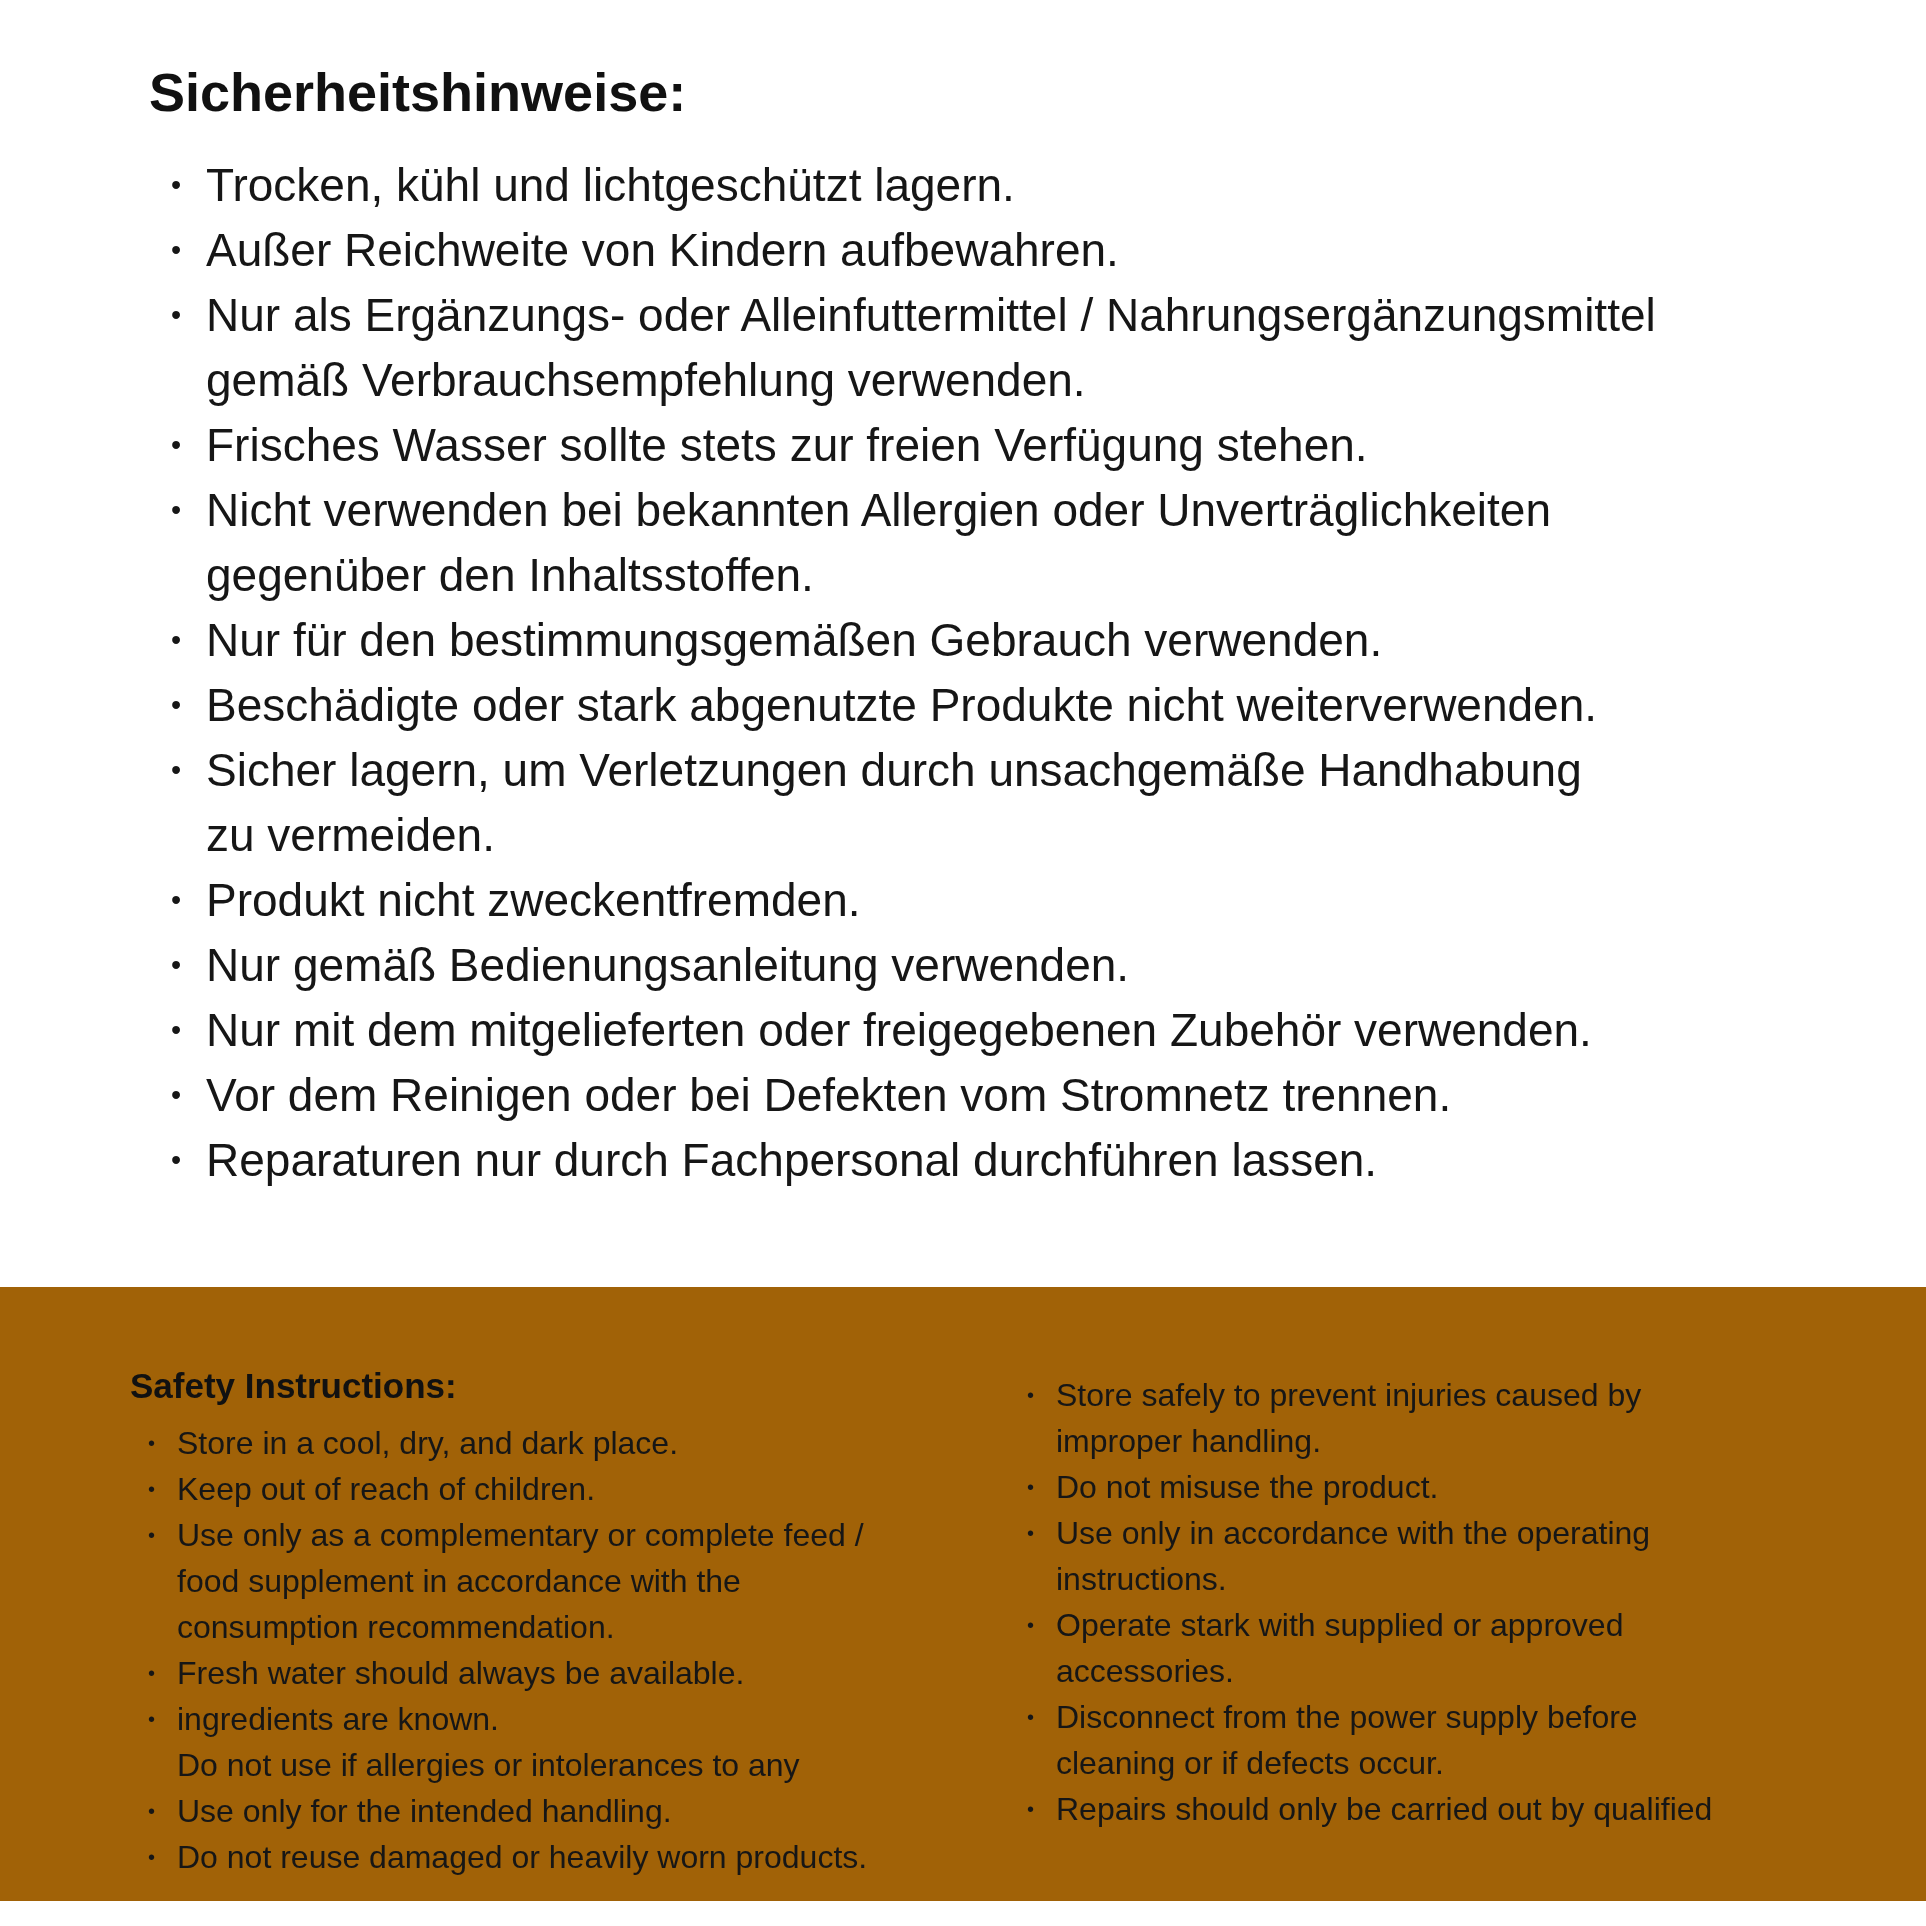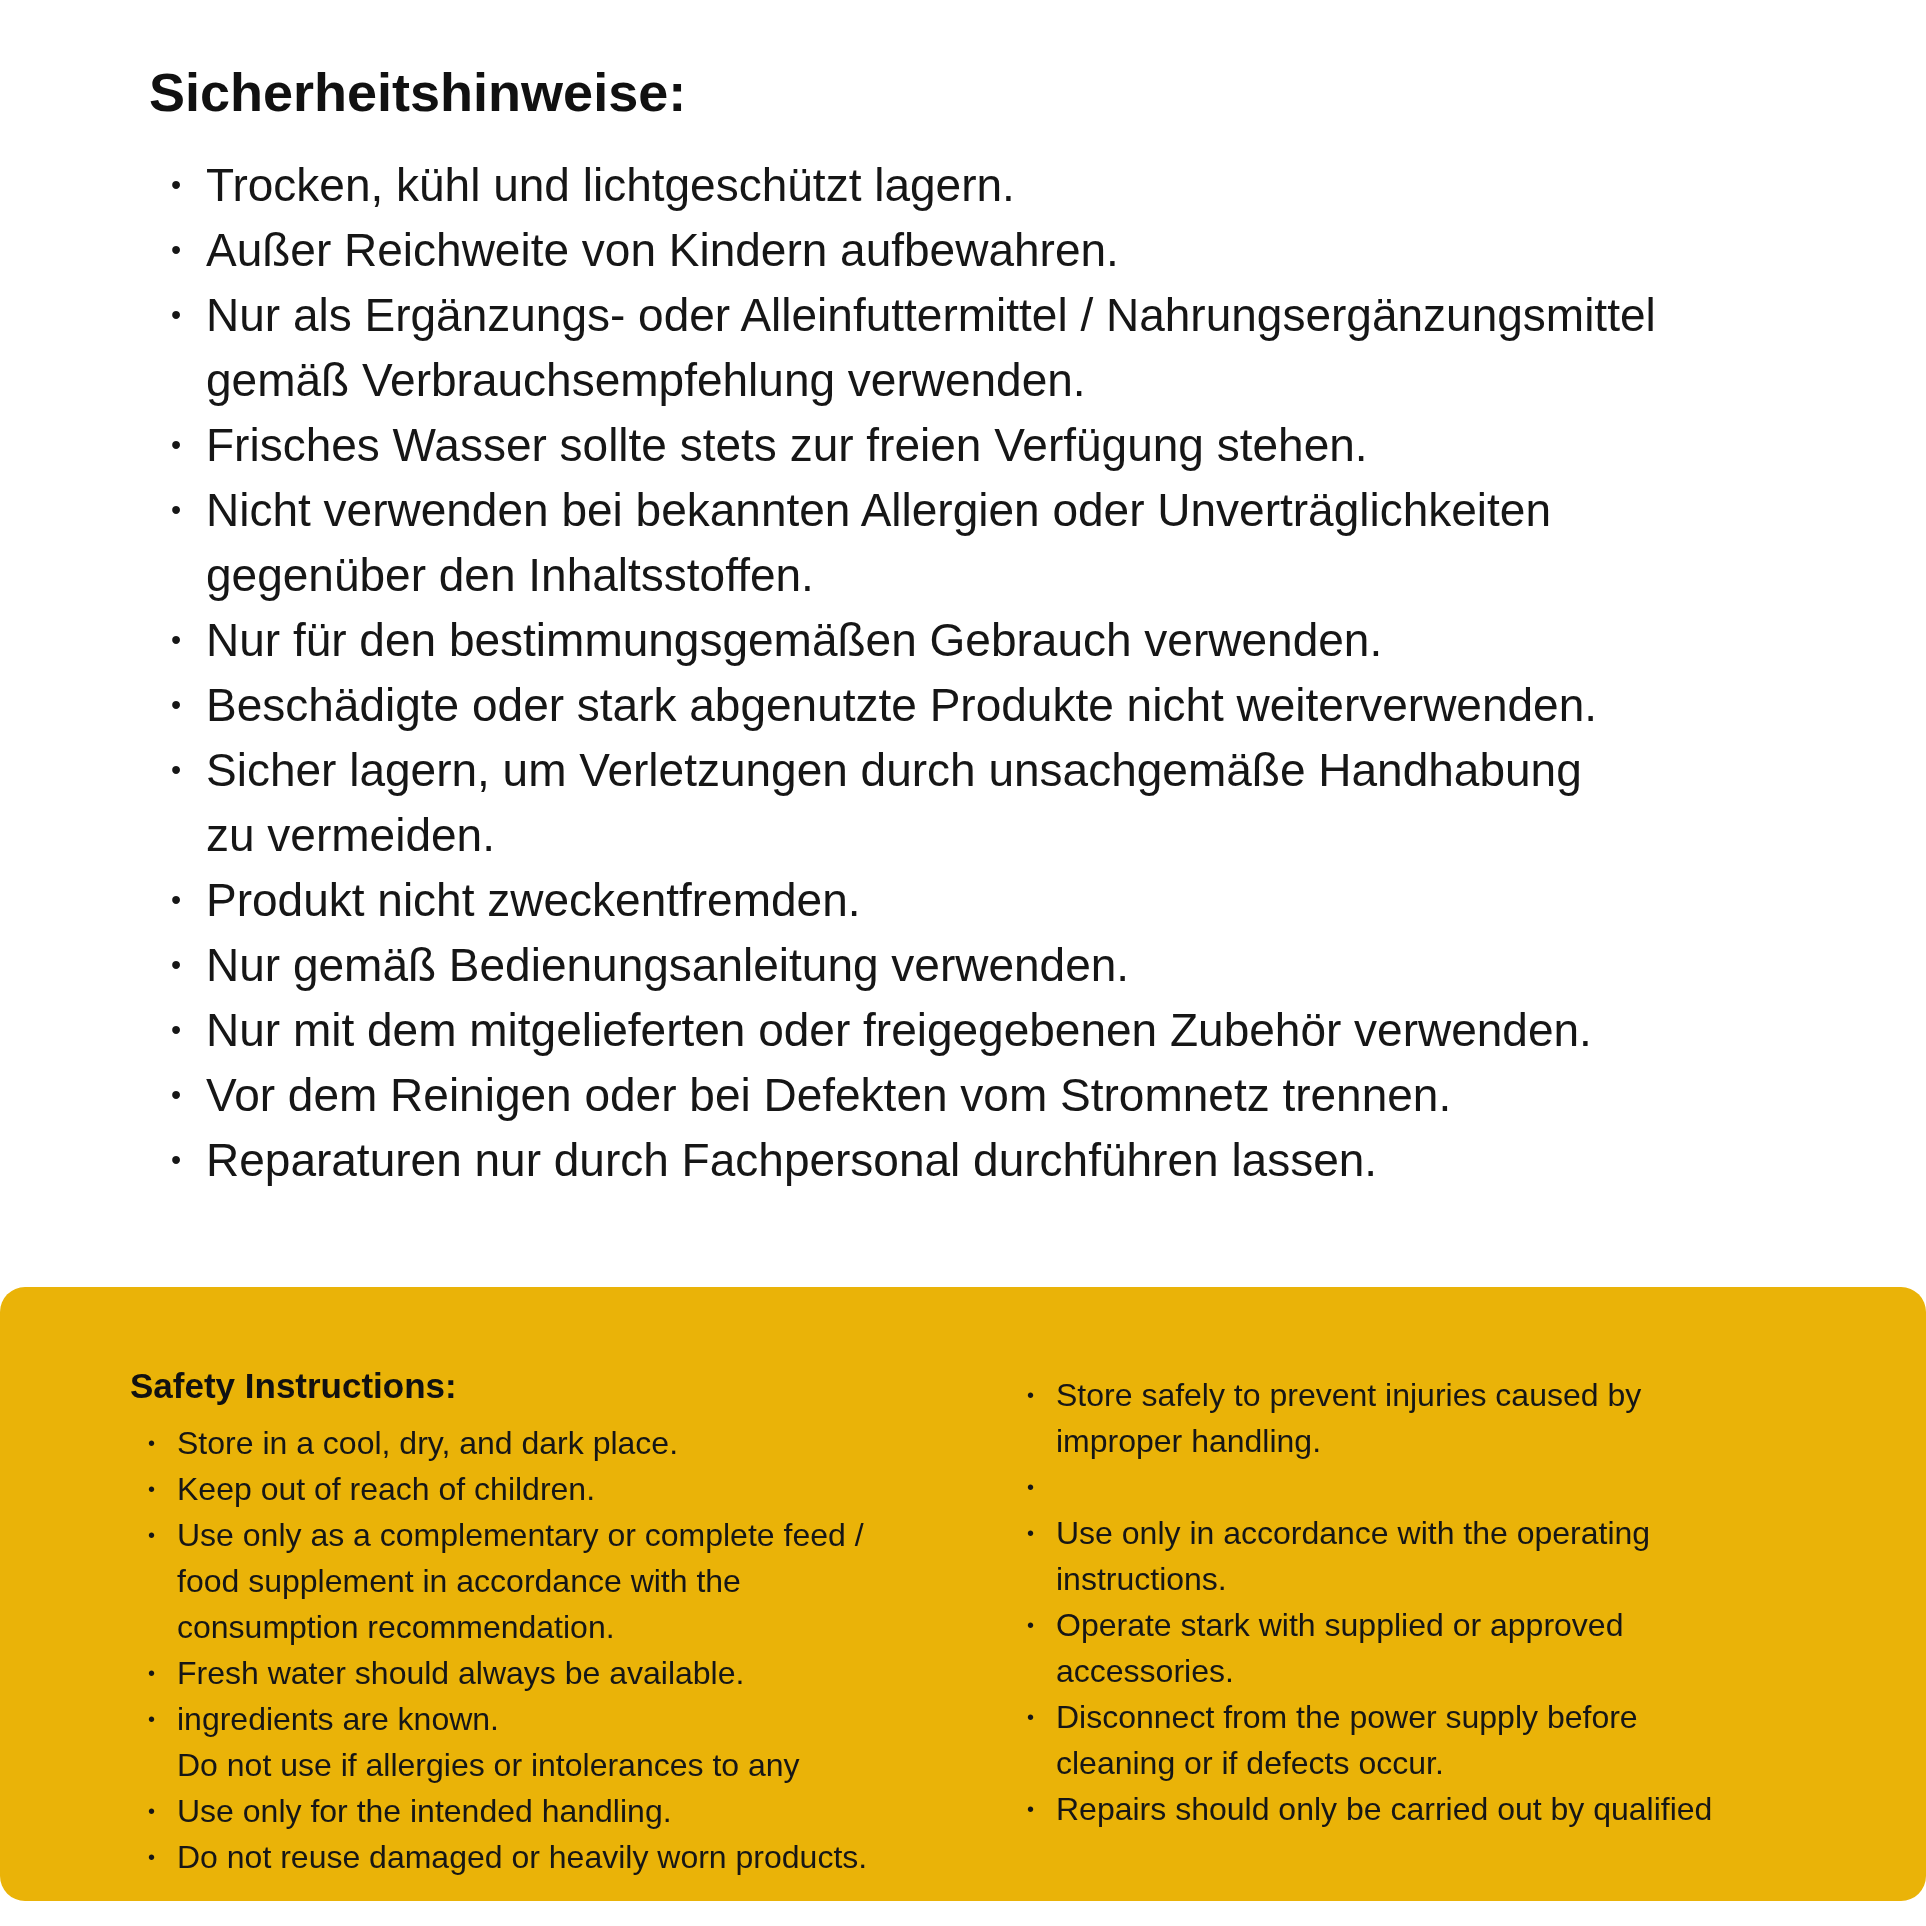--- a/index.html
+++ b/index.html
@@ -52,22 +52,21 @@
     font-size: 29px;
     line-height: 65px;
   }
   
   .en-panel {
     position: absolute;
     left: 0;
     top: 1287px;
     width: 1926px;
     height: 614px;
-    background: #eab308;
-    border-radius: 25px;
+    background: #a16207;
   }
   .en-title {
     position: absolute;
     left: 130px;
     top: 78px;
     margin: 0;
     font-size: 35px;
     line-height: 1.2;
     font-weight: 700;
     color: #111111;
@@ -239,20 +238,23 @@
     <div class="list en-list col-right">
         <div class="item">
           <span class="bullet">•</span>
           <div class="lines">
             <div class="line">Store safely to prevent injuries caused by</div>
             <div class="line">improper handling.</div>
           </div>
         </div>
         <div class="item">
           <span class="bullet">•</span>
+          <div class="lines">
+            <div class="line">Do not misuse the product.</div>
+          </div>
         </div>
         <div class="item">
           <span class="bullet">•</span>
           <div class="lines">
             <div class="line">Use only in accordance with the operating</div>
             <div class="line">instructions.</div>
           </div>
         </div>
         <div class="item">
           <span class="bullet">•</span>

